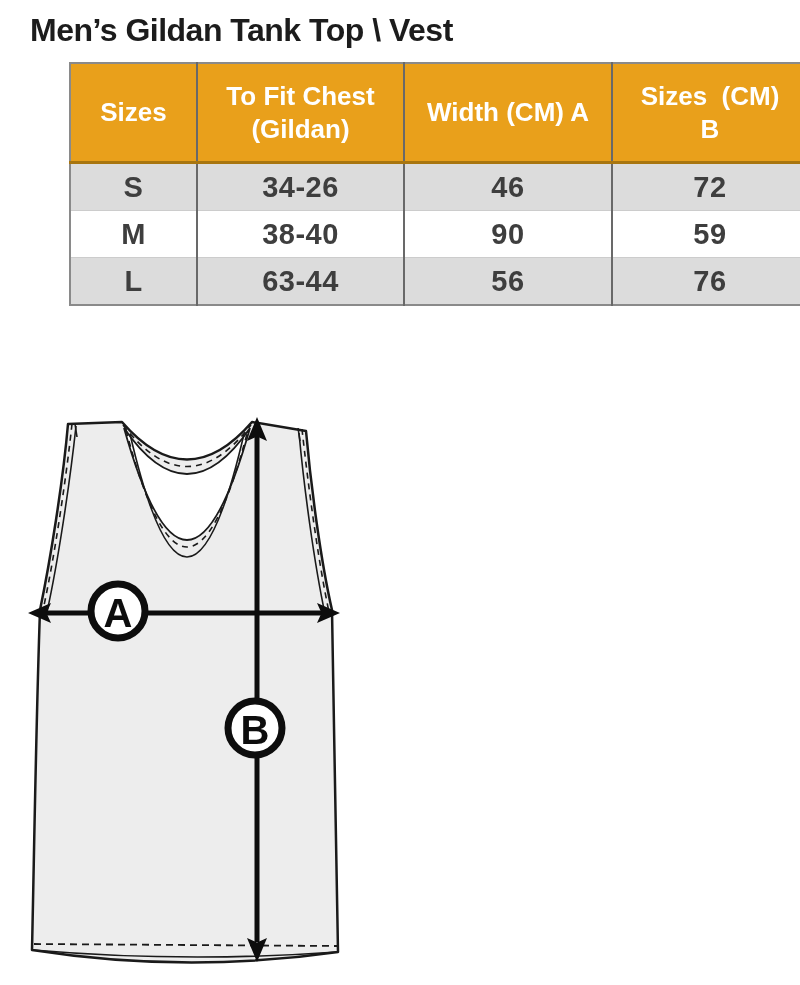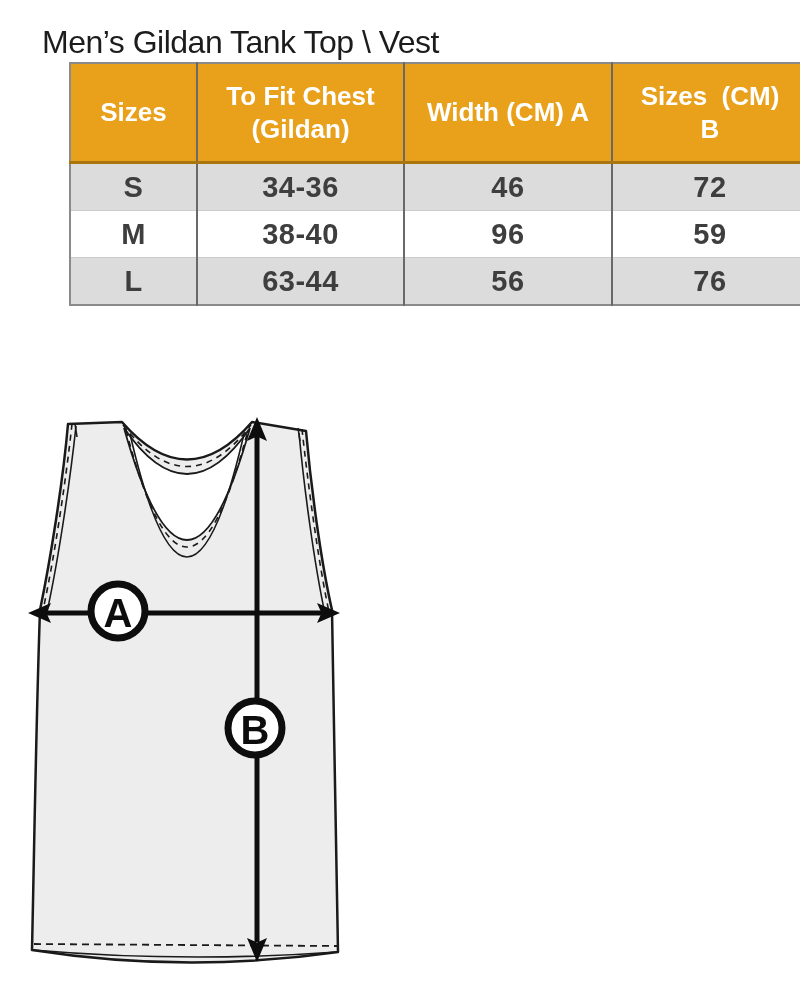--- a/index.html
+++ b/index.html
@@ -2,22 +2,22 @@
 <html><head>
 <meta charset="utf-8">
 <style>
   html,body{margin:0;padding:0;}
   body{
     width:800px;height:985px;background:#ffffff;position:relative;
     font-family:"Liberation Sans",sans-serif;overflow:hidden;
   }
   
   .page-title{
-    position:absolute;left:30px;top:12px;margin:12px;
-    font-size:32px;line-height:36px;font-weight:normal;color:#1c1c1c;
+    position:absolute;left:30px;top:12px;margin:0;
+    font-size:32px;line-height:36px;font-weight:bold;color:#1c1c1c;
     letter-spacing:-0.5px;white-space:pre;
   }
   
   .table-wrap{position:absolute;left:28px;top:62px;padding-left:41px;}
   table.size-table{
     border-collapse:collapse;table-layout:fixed;width:738px;
     border:2px solid #8a8a8a;
   }
   table.size-table th,
   table.size-table td{
@@ -73,28 +73,28 @@
         </th>
         <th>
           <span class="th-line">Sizes  (CM)</span>
             <span class="th-line">B</span>
         </th>
       </tr>
     </thead>
     <tbody>
       <tr class="alt">
         <td>S</td>
-        <td>34-36</td>
+        <td>34-26</td>
         <td>46</td>
         <td>72</td>
       </tr>
       <tr>
         <td>M</td>
         <td>38-40</td>
-        <td>96</td>
+        <td>90</td>
         <td>59</td>
       </tr>
       <tr class="alt">
         <td>L</td>
         <td>63-44</td>
         <td>56</td>
         <td>76</td>
       </tr>
     </tbody>
   </table>

